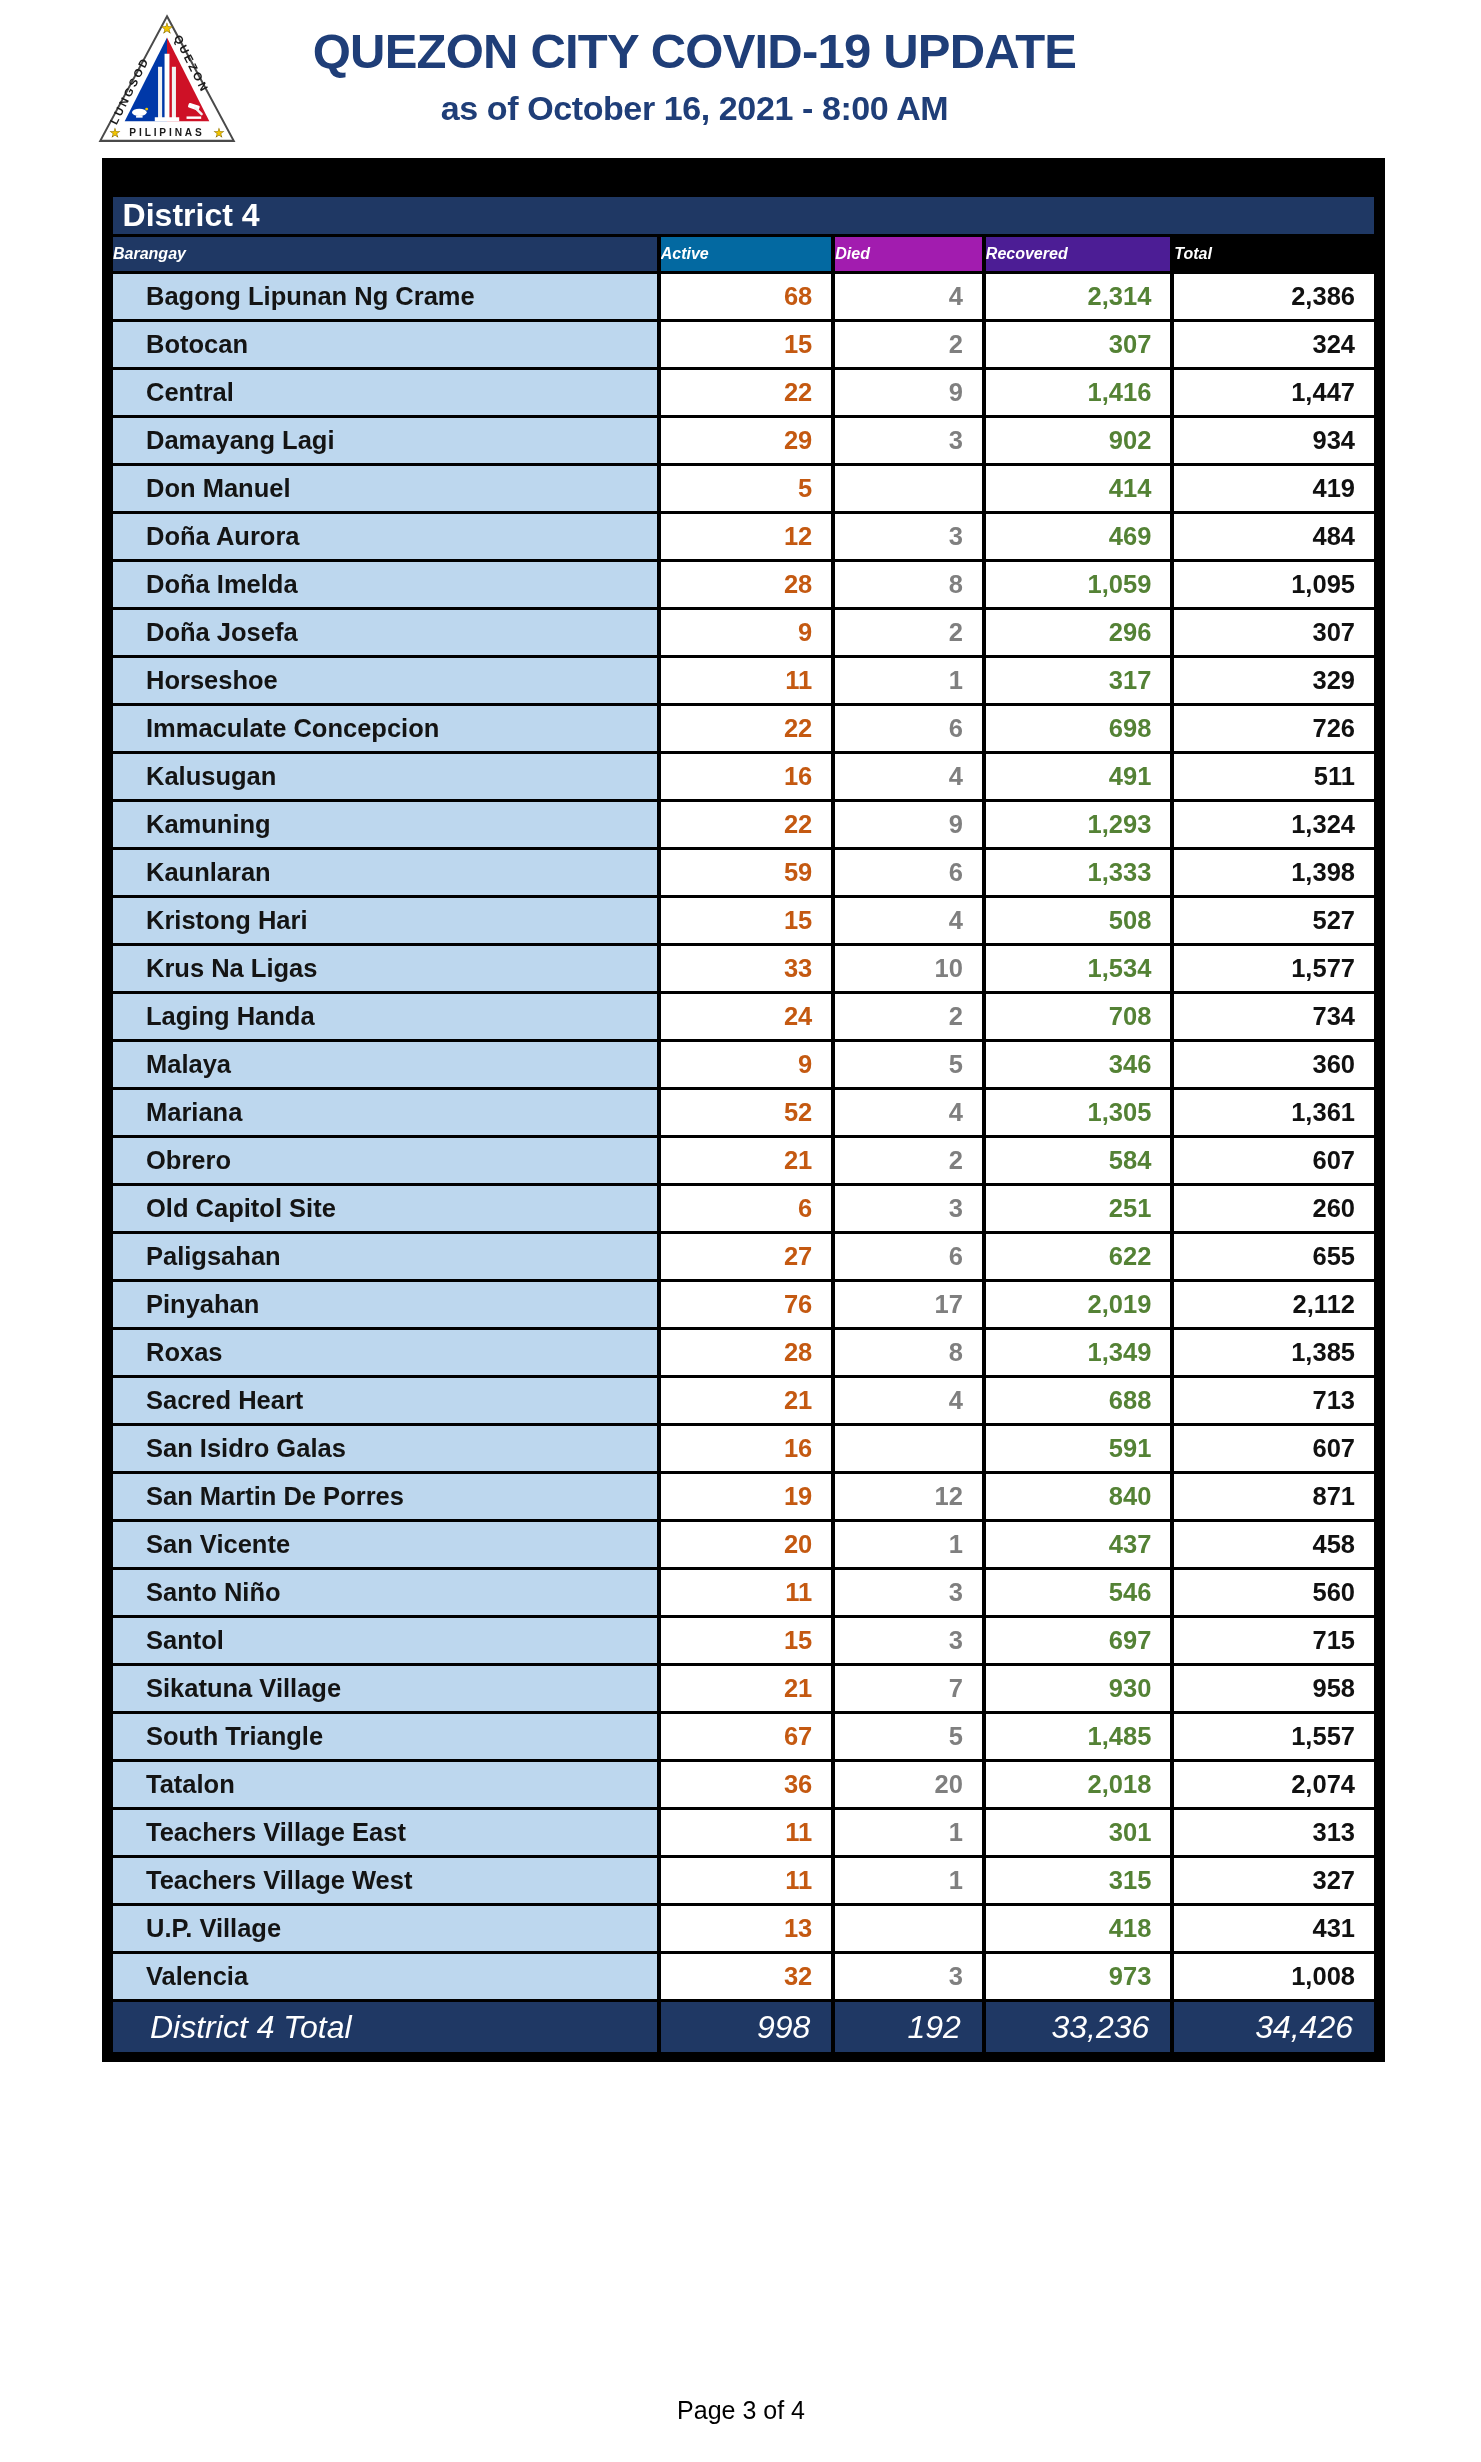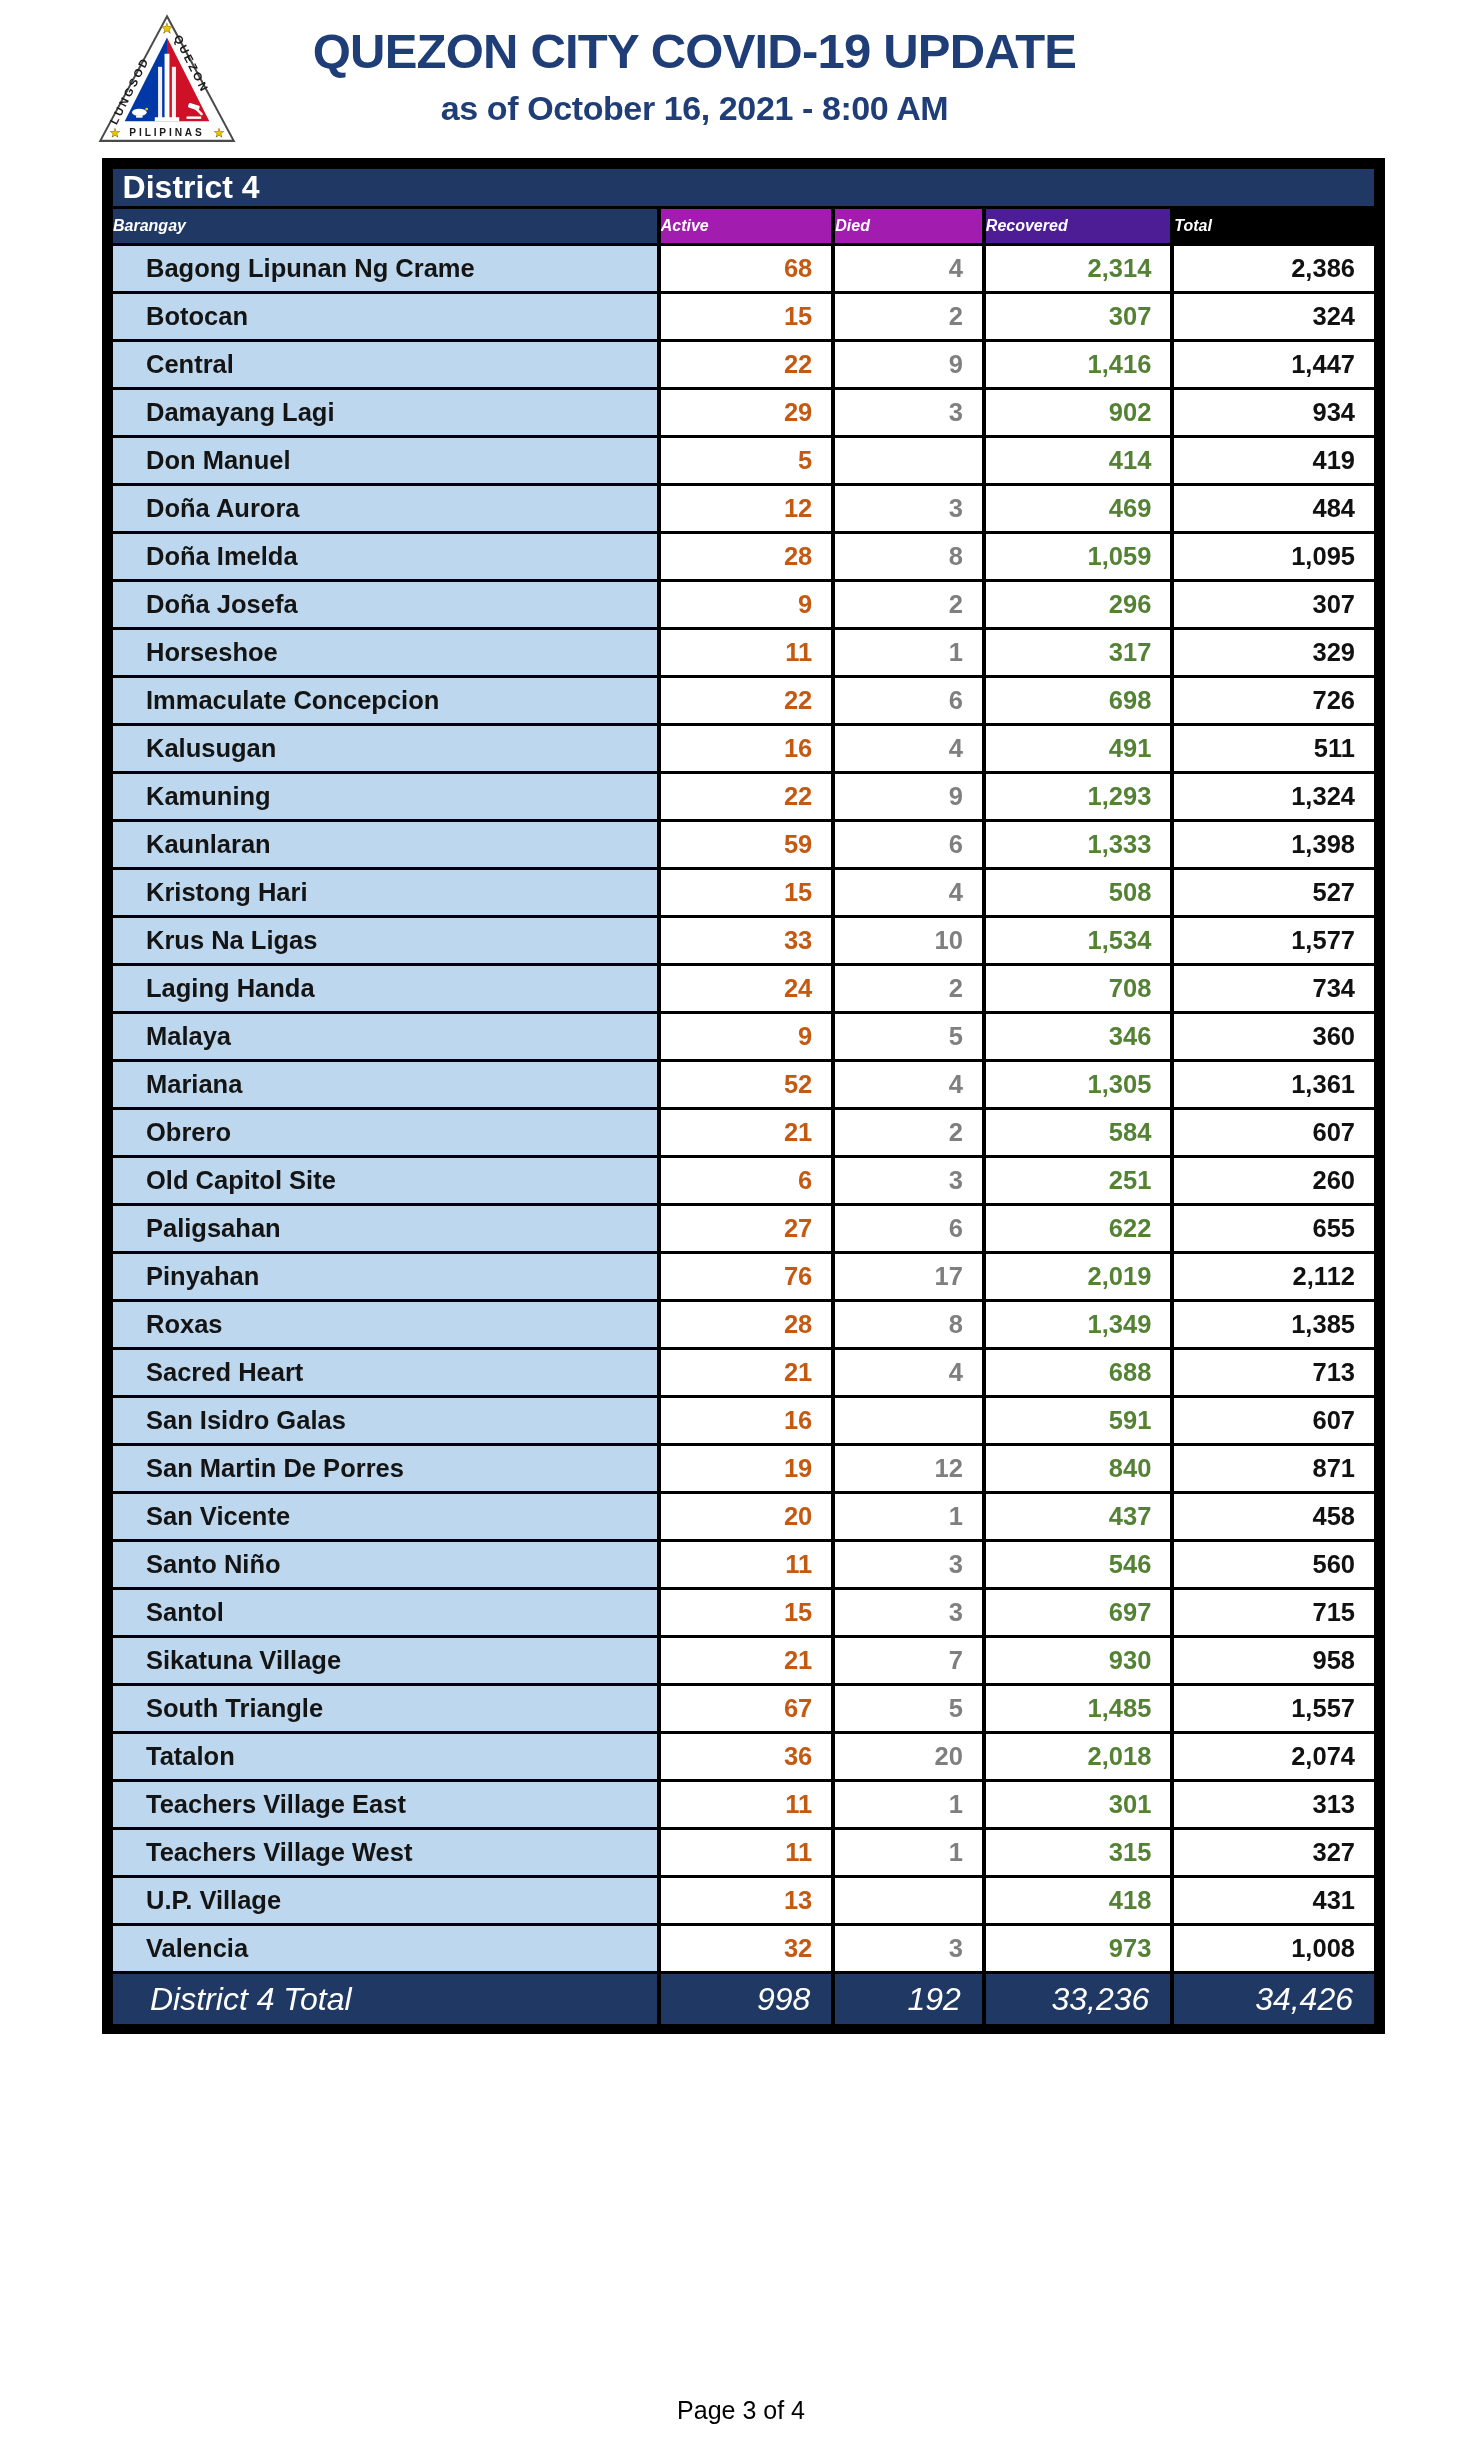--- a/index.html
+++ b/index.html
@@ -49,20 +49,21 @@
     width: 1283px;
     background: #000;
     border: 7.2px solid #000;
     border-top-width: 8px;
     box-sizing: border-box;
   }
   table {
     width: 100%;
     border-collapse: collapse;
     table-layout: fixed;
+    margin-top: 28px;
   }
   th, td {
     border: 3.2px solid #000;
     border-left-width: 4px;
     border-right-width: 4px;
     box-sizing: border-box;
     overflow: hidden;
     white-space: nowrap;
   }
   th.district {
@@ -77,21 +78,21 @@
   tr.cols th {
     height: 37px;
     font-size: 16px;
     font-style: italic;
     font-weight: bold;
     color: #ffffff;
     text-align: left;
     padding: 0;
   }
   .c-brgy   { background: #1F3864; }
-  .c-active { background: #a21caf; }
+  .c-active { background: #0369a1; }
   .c-died   { background: #a21caf; }
   .c-rec    { background: #4c1d95; }
   .c-total  { background: #000000; }
 
   tbody td {
     height: 48px;
     font-size: 25.5px;
     font-weight: bold;
   }
   td.brgy {

